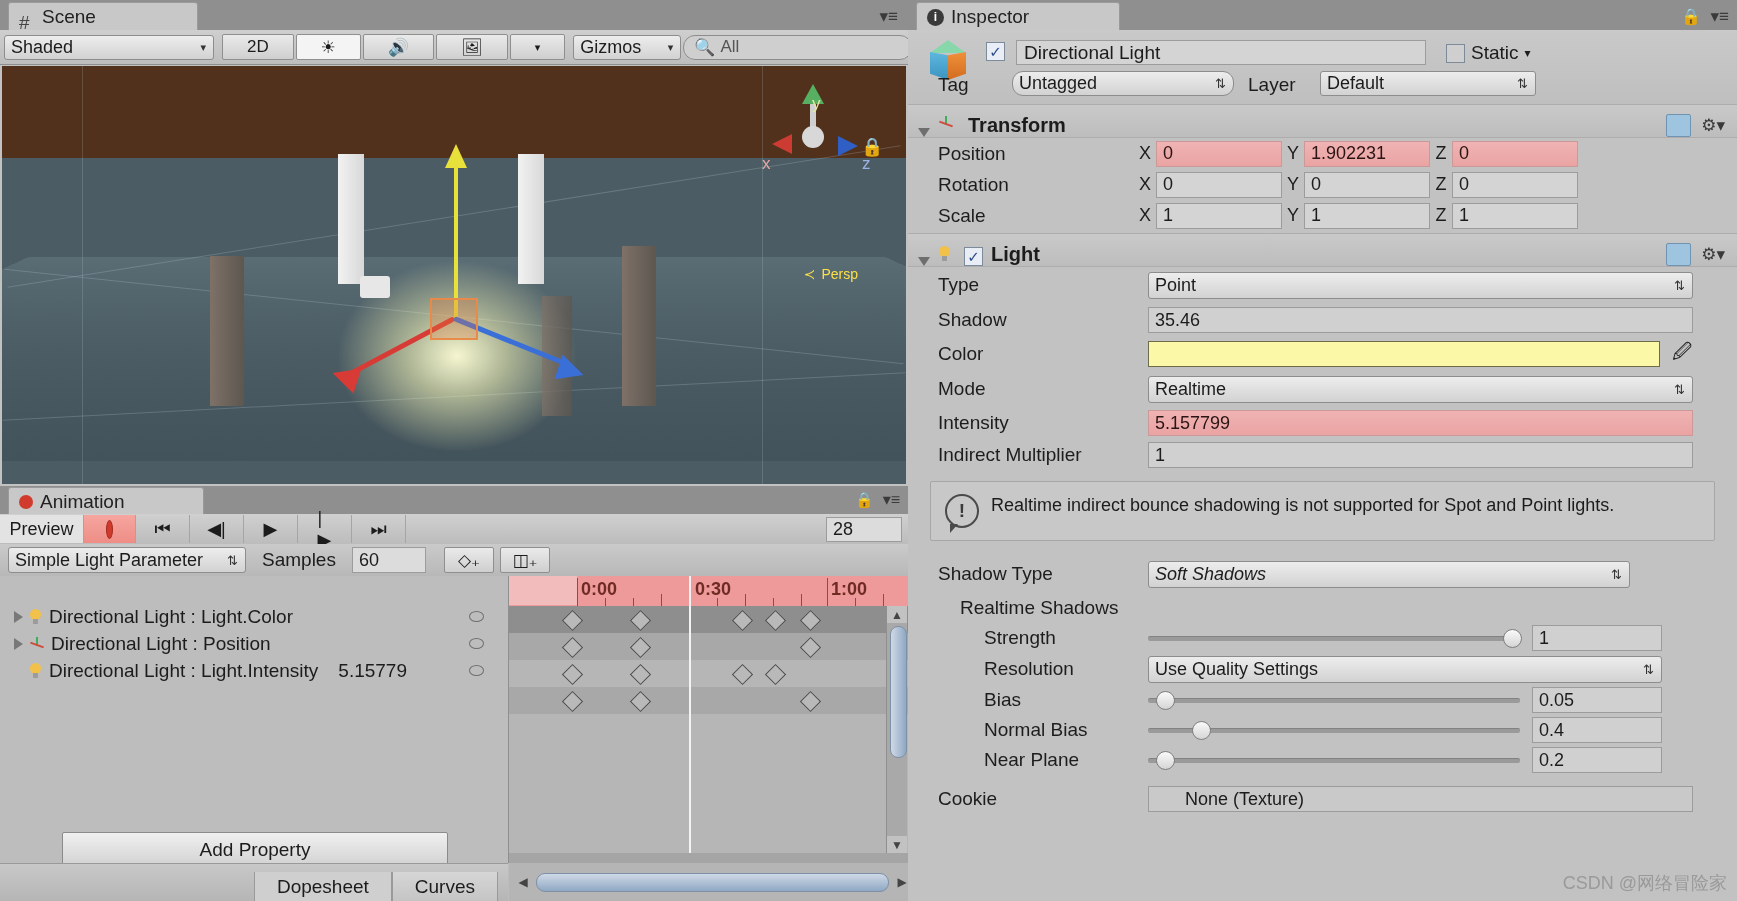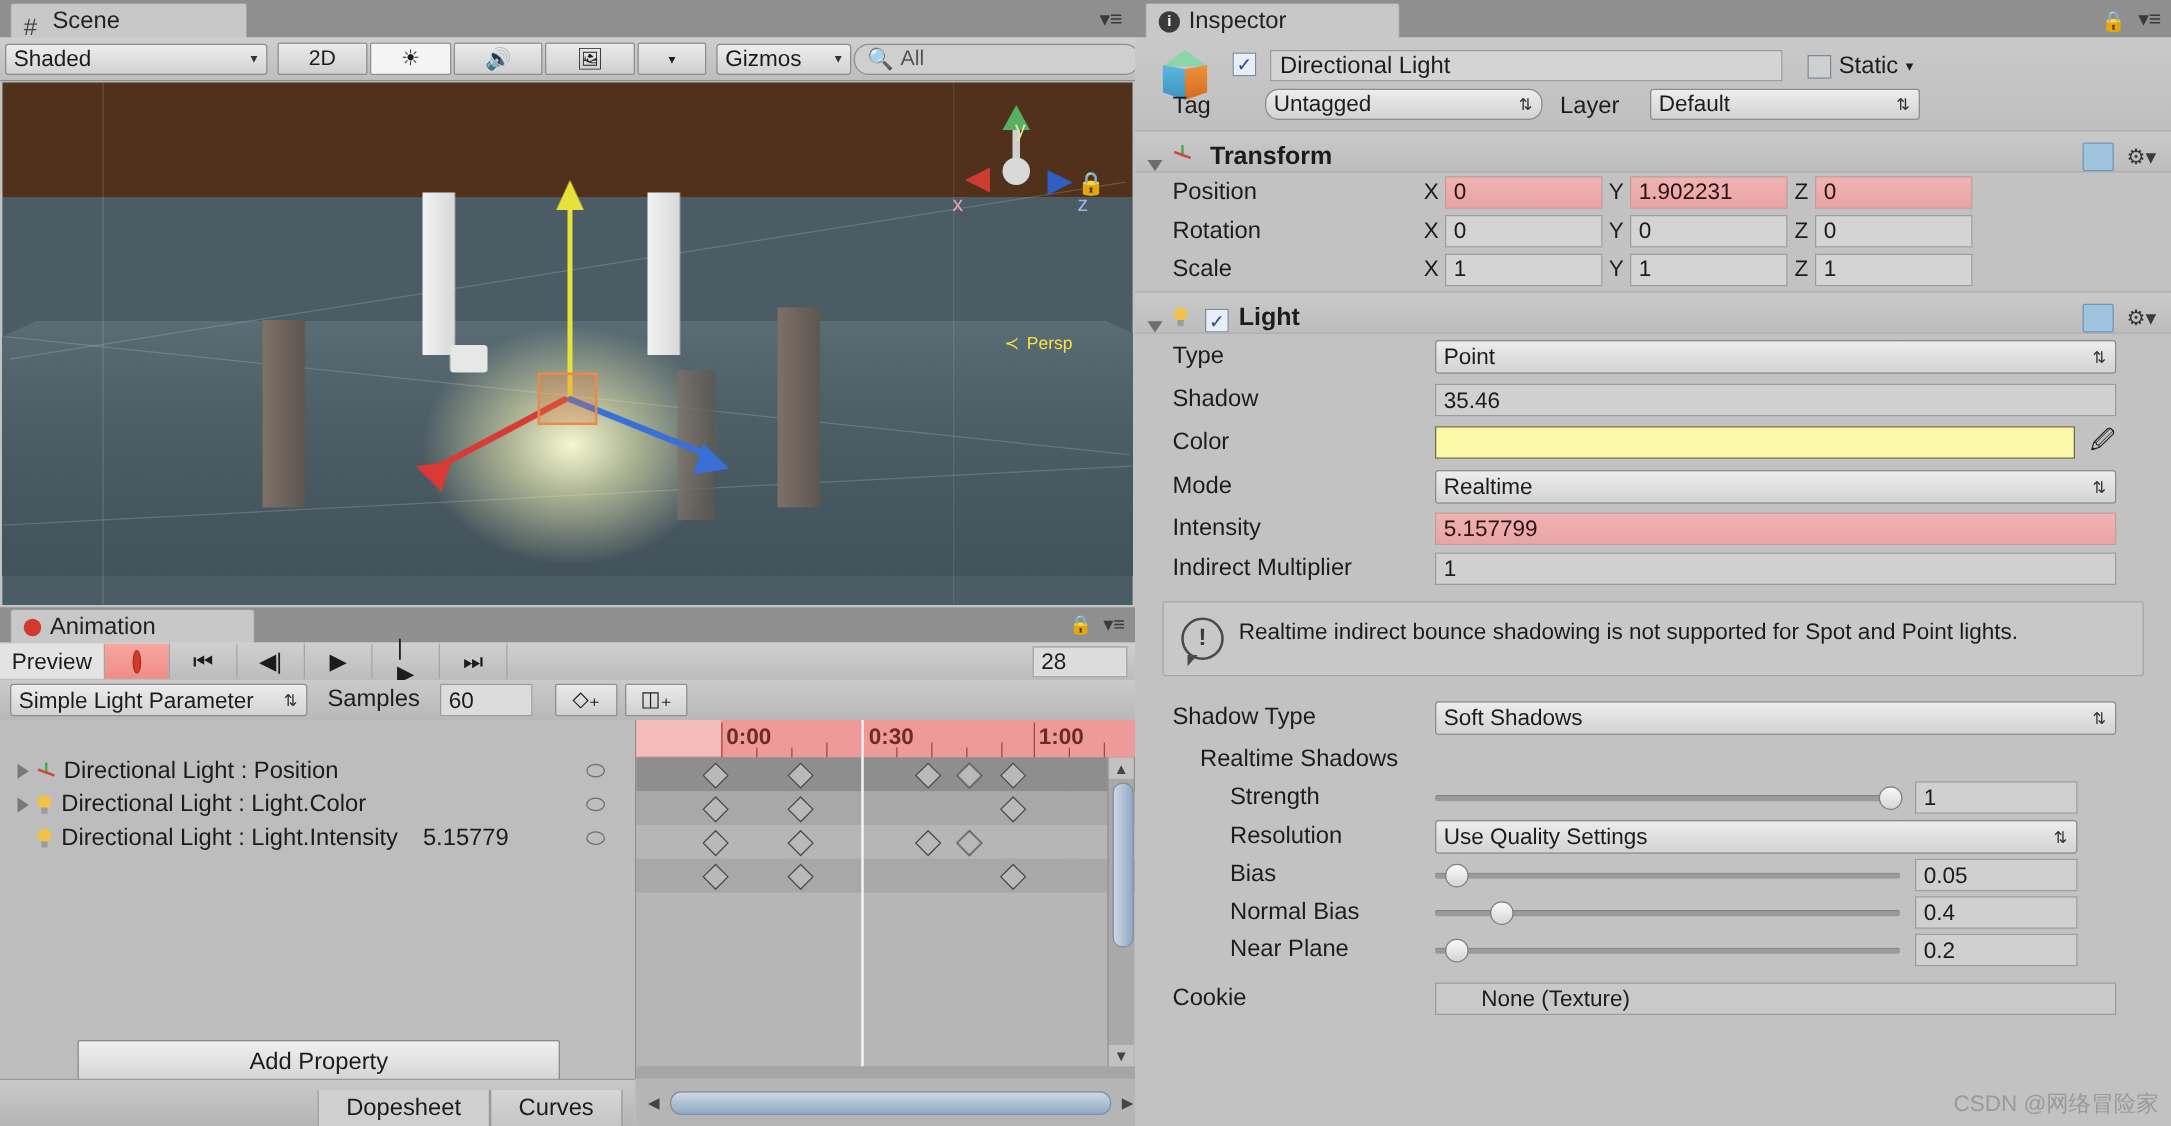--- a/index.html
+++ b/index.html
@@ -311,28 +311,28 @@
         </div>
       <div class="btn" style="margin-left:6px;width:40px;">
         <span>◫₊</span>
         </div>
     </div>
 
     <div id="proplist">
       <div style="height:27px;"></div>
       <div class="prop-row">
         <div class="tri"></div>
+        <span class="bulb"></span>
+        <span>Directional Light : Light.Color</span>
+        <div class="dotmark"></div>
+      </div>
+      <div class="prop-row">
+        <div class="tri"></div>
         <span class="xf-ic"></span>
         <span>Directional Light : Position</span>
-        <div class="dotmark"></div>
-      </div>
-      <div class="prop-row">
-        <div class="tri"></div>
-        <span class="bulb"></span>
-        <span>Directional Light : Light.Color</span>
         <div class="dotmark"></div>
       </div>
       <div class="prop-row">
         <div class="tri sp"></div>
         <span class="bulb"></span>
         <span>Directional Light : Light.Intensity</span>
         <span style="margin-left:14px;font-size:19px;">5.15779</span>
         <div class="dotmark"></div>
       </div>
 
@@ -580,21 +580,21 @@
         </div>
       </div>
 
       <div class="helpbox">
         <div class="warn-ic">!</div>
         <div>Realtime indirect bounce shadowing is not supported for Spot and Point lights.</div>
       </div>
 
       <div class="row" style="padding-left:30px;height:38px;margin-top:14px;">
         <span class="lbl" style="width:210px;">Shadow Type</span>
-        <div class="dropdown" style="width:545px;height:27px;">
+        <div class="dropdown" style="width:482px;height:27px;font-style:italic;">
           <span>Soft Shadows</span>
           <span class="arw" style="font-size:13px;">⇅</span>
         </div>
       </div>
 
       <div class="row" style="padding-left:52px;height:30px;">
         <span class="lbl">Realtime Shadows</span>
       </div>
 
       <div class="row" style="padding-left:76px;height:30px;">

